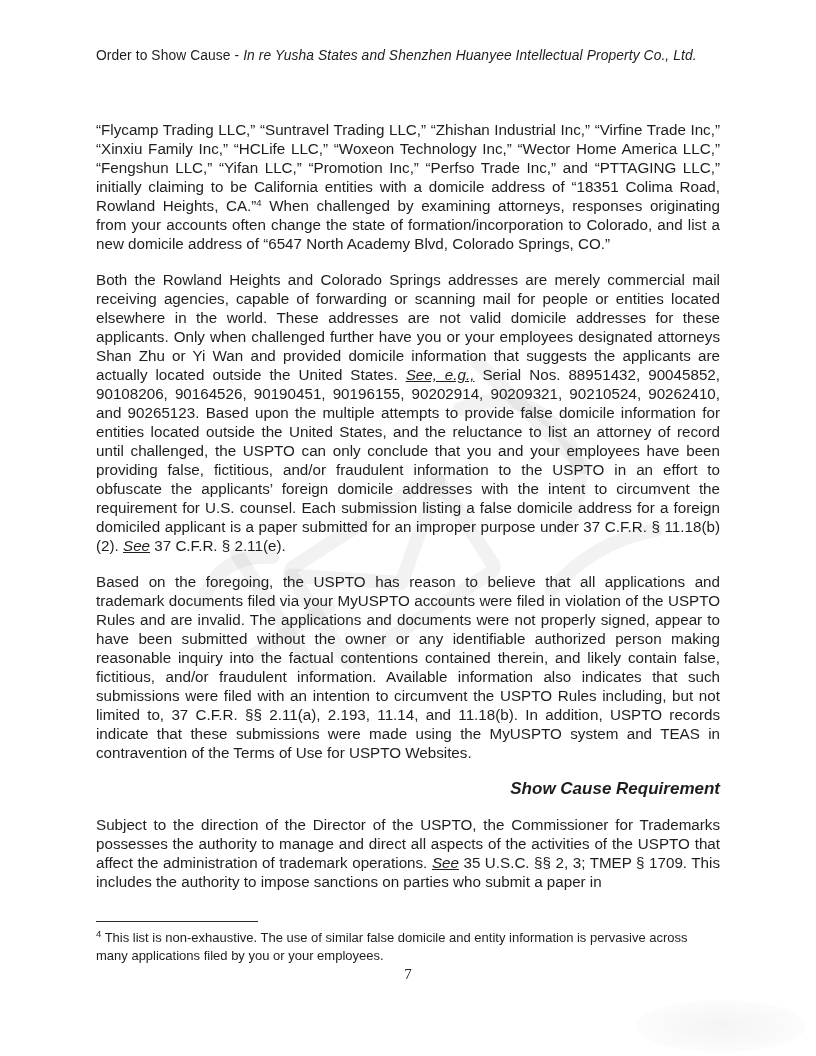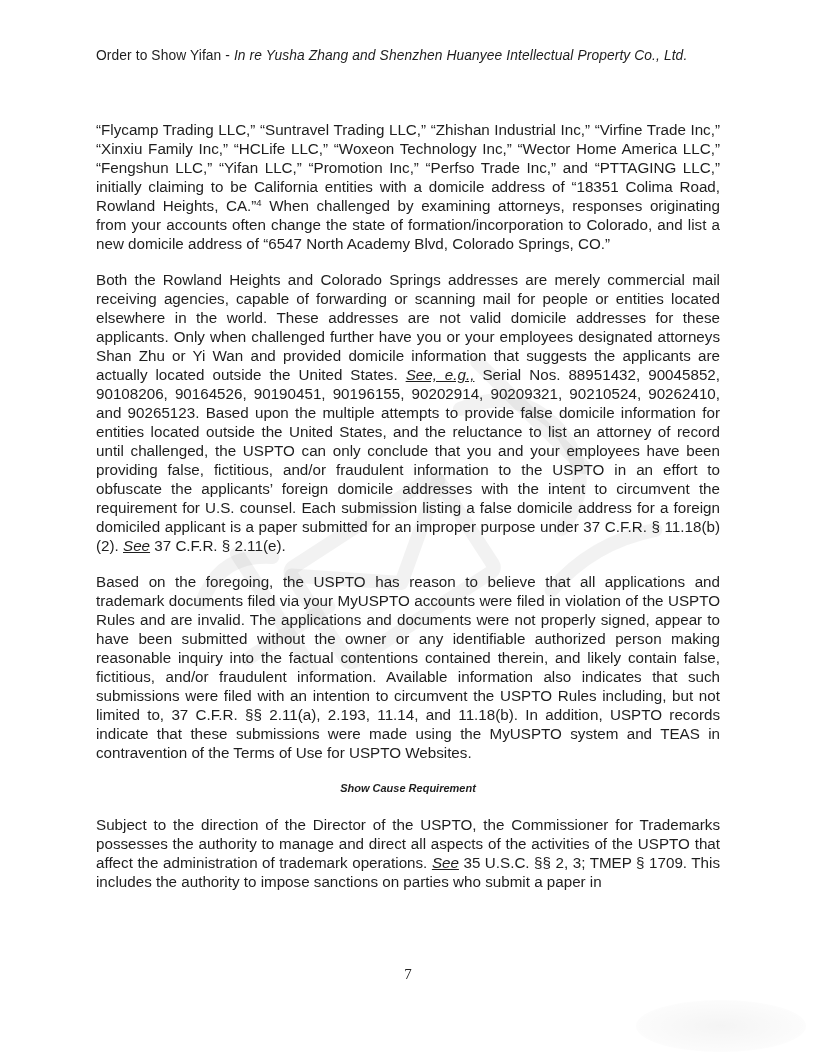--- a/index.html
+++ b/index.html
@@ -29,24 +29,24 @@
     width: 624px;
     font-size: 15.2px;
     line-height: 19px;
     text-align: justify;
     margin-top: 32px;
   }
   .content p { margin: 0 0 17px 0; }
   .section-heading {
     font-weight: bold;
     font-style: italic;
-    font-size: 11px;
+    font-size: 17px;
     line-height: 19px;
     margin: 0 0 17px 0;
-    text-align: center;
+    text-align: right;
   }
   sup {
     font-size: 9.5px;
     line-height: 0;
     vertical-align: baseline;
     position: relative;
     top: -5px;
   }
   .it { font-style: italic; text-decoration: underline; }
   .footnote-area {
@@ -105,28 +105,32 @@
       <path d="M150 166 L238 232 L325 166"></path>
       <path d="M60 140 q42 -32 84 0"></path>
       <path d="M68 212 h96"></path>
       <path d="M116 118 v136"></path>
       <path d="M382 118 q62 12 72 72 q6 62 -52 84"></path>
       <path d="M422 88 l32 146"></path>
       <path d="M360 320 q60 -18 120 6"></path>
     </g>
   </svg>
 
-  <div class="running-header"><span>Order to Show Yifan - </span><span class="italic">In re Yusha Zhang and Shenzhen Huanyee Intellectual Property Co., Ltd.</span></div>
+  <div class="running-header"><span>Order to Show Cause - </span><span class="italic">In re Yusha States and Shenzhen Huanyee Intellectual Property Co., Ltd.</span></div>
 
   <div class="content">
     <p><span>“Flycamp Trading LLC,” “Suntravel Trading LLC,” “Zhishan Industrial Inc,” “Virfine Trade Inc,” “Xinxiu Family Inc,” “HCLife LLC,” “Woxeon Technology Inc,” “Wector Home America LLC,” “Fengshun LLC,” “Yifan LLC,” “Promotion Inc,” “Perfso Trade Inc,” and “PTTAGING LLC,” initially claiming to be California entities with a domicile address of “18351 Colima Road, Rowland Heights, CA.”</span><sup>4</sup><span> When challenged by examining attorneys, responses originating from your accounts often change the state of formation/incorporation to Colorado, and list a new domicile address of “6547 North Academy Blvd, Colorado Springs, CO.”</span></p>
     <p><span>Both the Rowland Heights and Colorado Springs addresses are merely commercial mail receiving agencies, capable of forwarding or scanning mail for people or entities located elsewhere in the world. These addresses are not valid domicile addresses for these applicants. Only when challenged further have you or your employees designated attorneys Shan Zhu or Yi Wan and provided domicile information that suggests the applicants are actually located outside the United States. </span><span class="it">See, e.g.,</span><span> Serial Nos. 88951432, 90045852, 90108206, 90164526, 90190451, 90196155, 90202914, 90209321, 90210524, 90262410, and 90265123. Based upon the multiple attempts to provide false domicile information for entities located outside the United States, and the reluctance to list an attorney of record until challenged, the USPTO can only conclude that you and your employees have been providing false, fictitious, and/or fraudulent information to the USPTO in an effort to obfuscate the applicants’ foreign domicile addresses with the intent to circumvent the requirement for U.S. counsel. Each submission listing a false domicile address for a foreign domiciled applicant is a paper submitted for an improper purpose under 37 C.F.R. § 11.18(b)(2). </span><span class="it">See</span><span> 37 C.F.R. § 2.11(e).</span></p>
     <p><span>Based on the foregoing, the USPTO has reason to believe that all applications and trademark documents filed via your MyUSPTO accounts were filed in violation of the USPTO Rules and are invalid. The applications and documents were not properly signed, appear to have been submitted without the owner or any identifiable authorized person making reasonable inquiry into the factual contentions contained therein, and likely contain false, fictitious, and/or fraudulent information. Available information also indicates that such submissions were filed with an intention to circumvent the USPTO Rules including, but not limited to, 37 C.F.R. §§ 2.11(a), 2.193, 11.14, and 11.18(b). In addition, USPTO records indicate that these submissions were made using the MyUSPTO system and TEAS in contravention of the Terms of Use for USPTO Websites.</span></p>
     <h2 class="section-heading">Show Cause Requirement</h2>
     <p><span>Subject to the direction of the Director of the USPTO, the Commissioner for Trademarks possesses the authority to manage and direct all aspects of the activities of the USPTO that affect the administration of trademark operations. </span><span class="it">See</span><span> 35 U.S.C. §§ 2, 3; TMEP § 1709. This includes the authority to impose sanctions on parties who submit a paper in</span></p>
   </div>
 
+  <div class="footnote-area">
+    <div class="footnote-rule"></div>
+    <p class="footnote"><sup>4</sup><span> This list is non-exhaustive. The use of similar false domicile and entity information is pervasive across many applications filed by you or your employees.</span></p>
+  </div>
 
   <div class="page-number">7</div>
 
   <div class="corner-smudge"></div>
 
 </div>
 
 </body></html>

